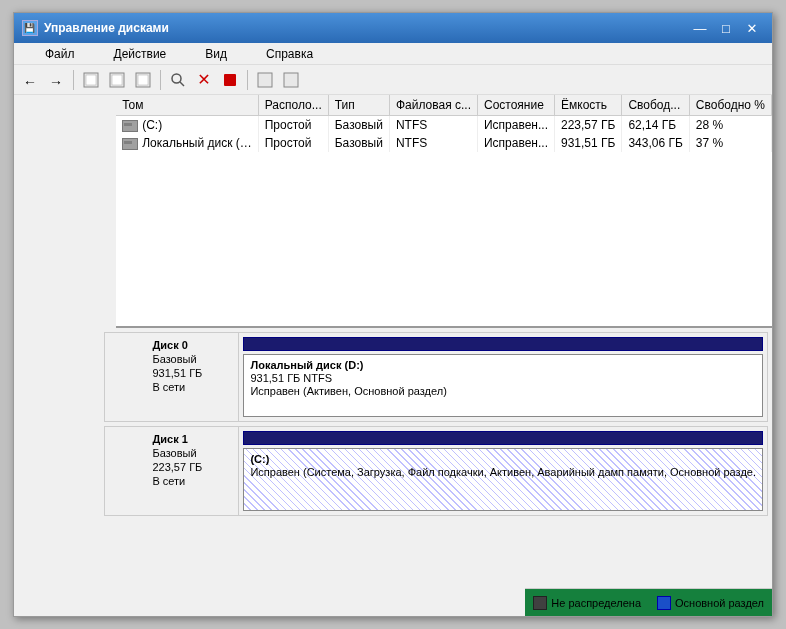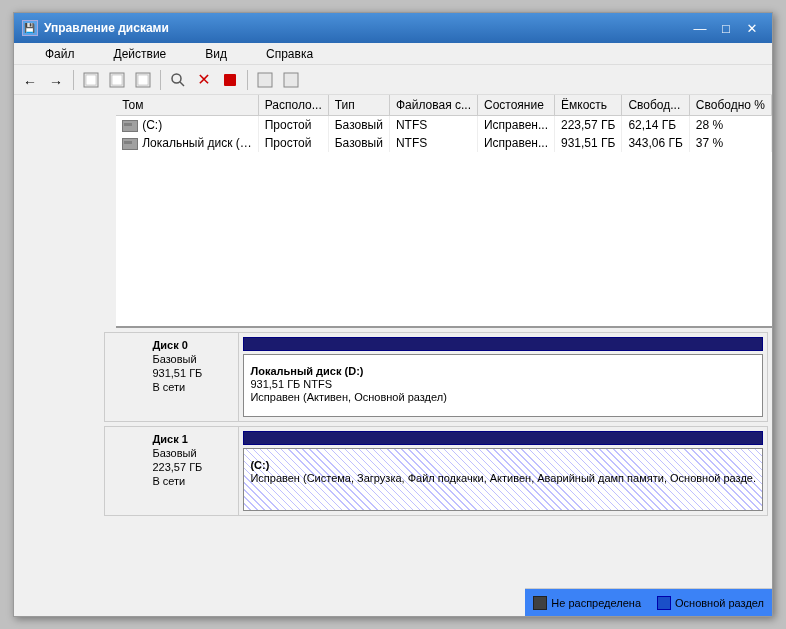--- a/index.html
+++ b/index.html
@@ -225,26 +225,26 @@
     }
     .disk-partition.hatched {
       background: repeating-linear-gradient(
         45deg,
         white,
         white 4px,
         #c0c0ff 4px,
         #c0c0ff 5px
       );
     }
-    .partition-name { font-weight: bold; font-size: 11px; margin-top: 6px; }
+    .partition-name { font-weight: bold; font-size: 11px; }
 
     
     .legend-bar {
       height: 28px;
-      background: #3b82f6;
+      background: #15803d;
       border-top: 1px solid #ccc;
       display: flex;
       align-items: center;
       padding: 0 8px;
       gap: 16px;
       flex-shrink: 0;
     }
     .legend-item {
       display: flex;
       align-items: center;

